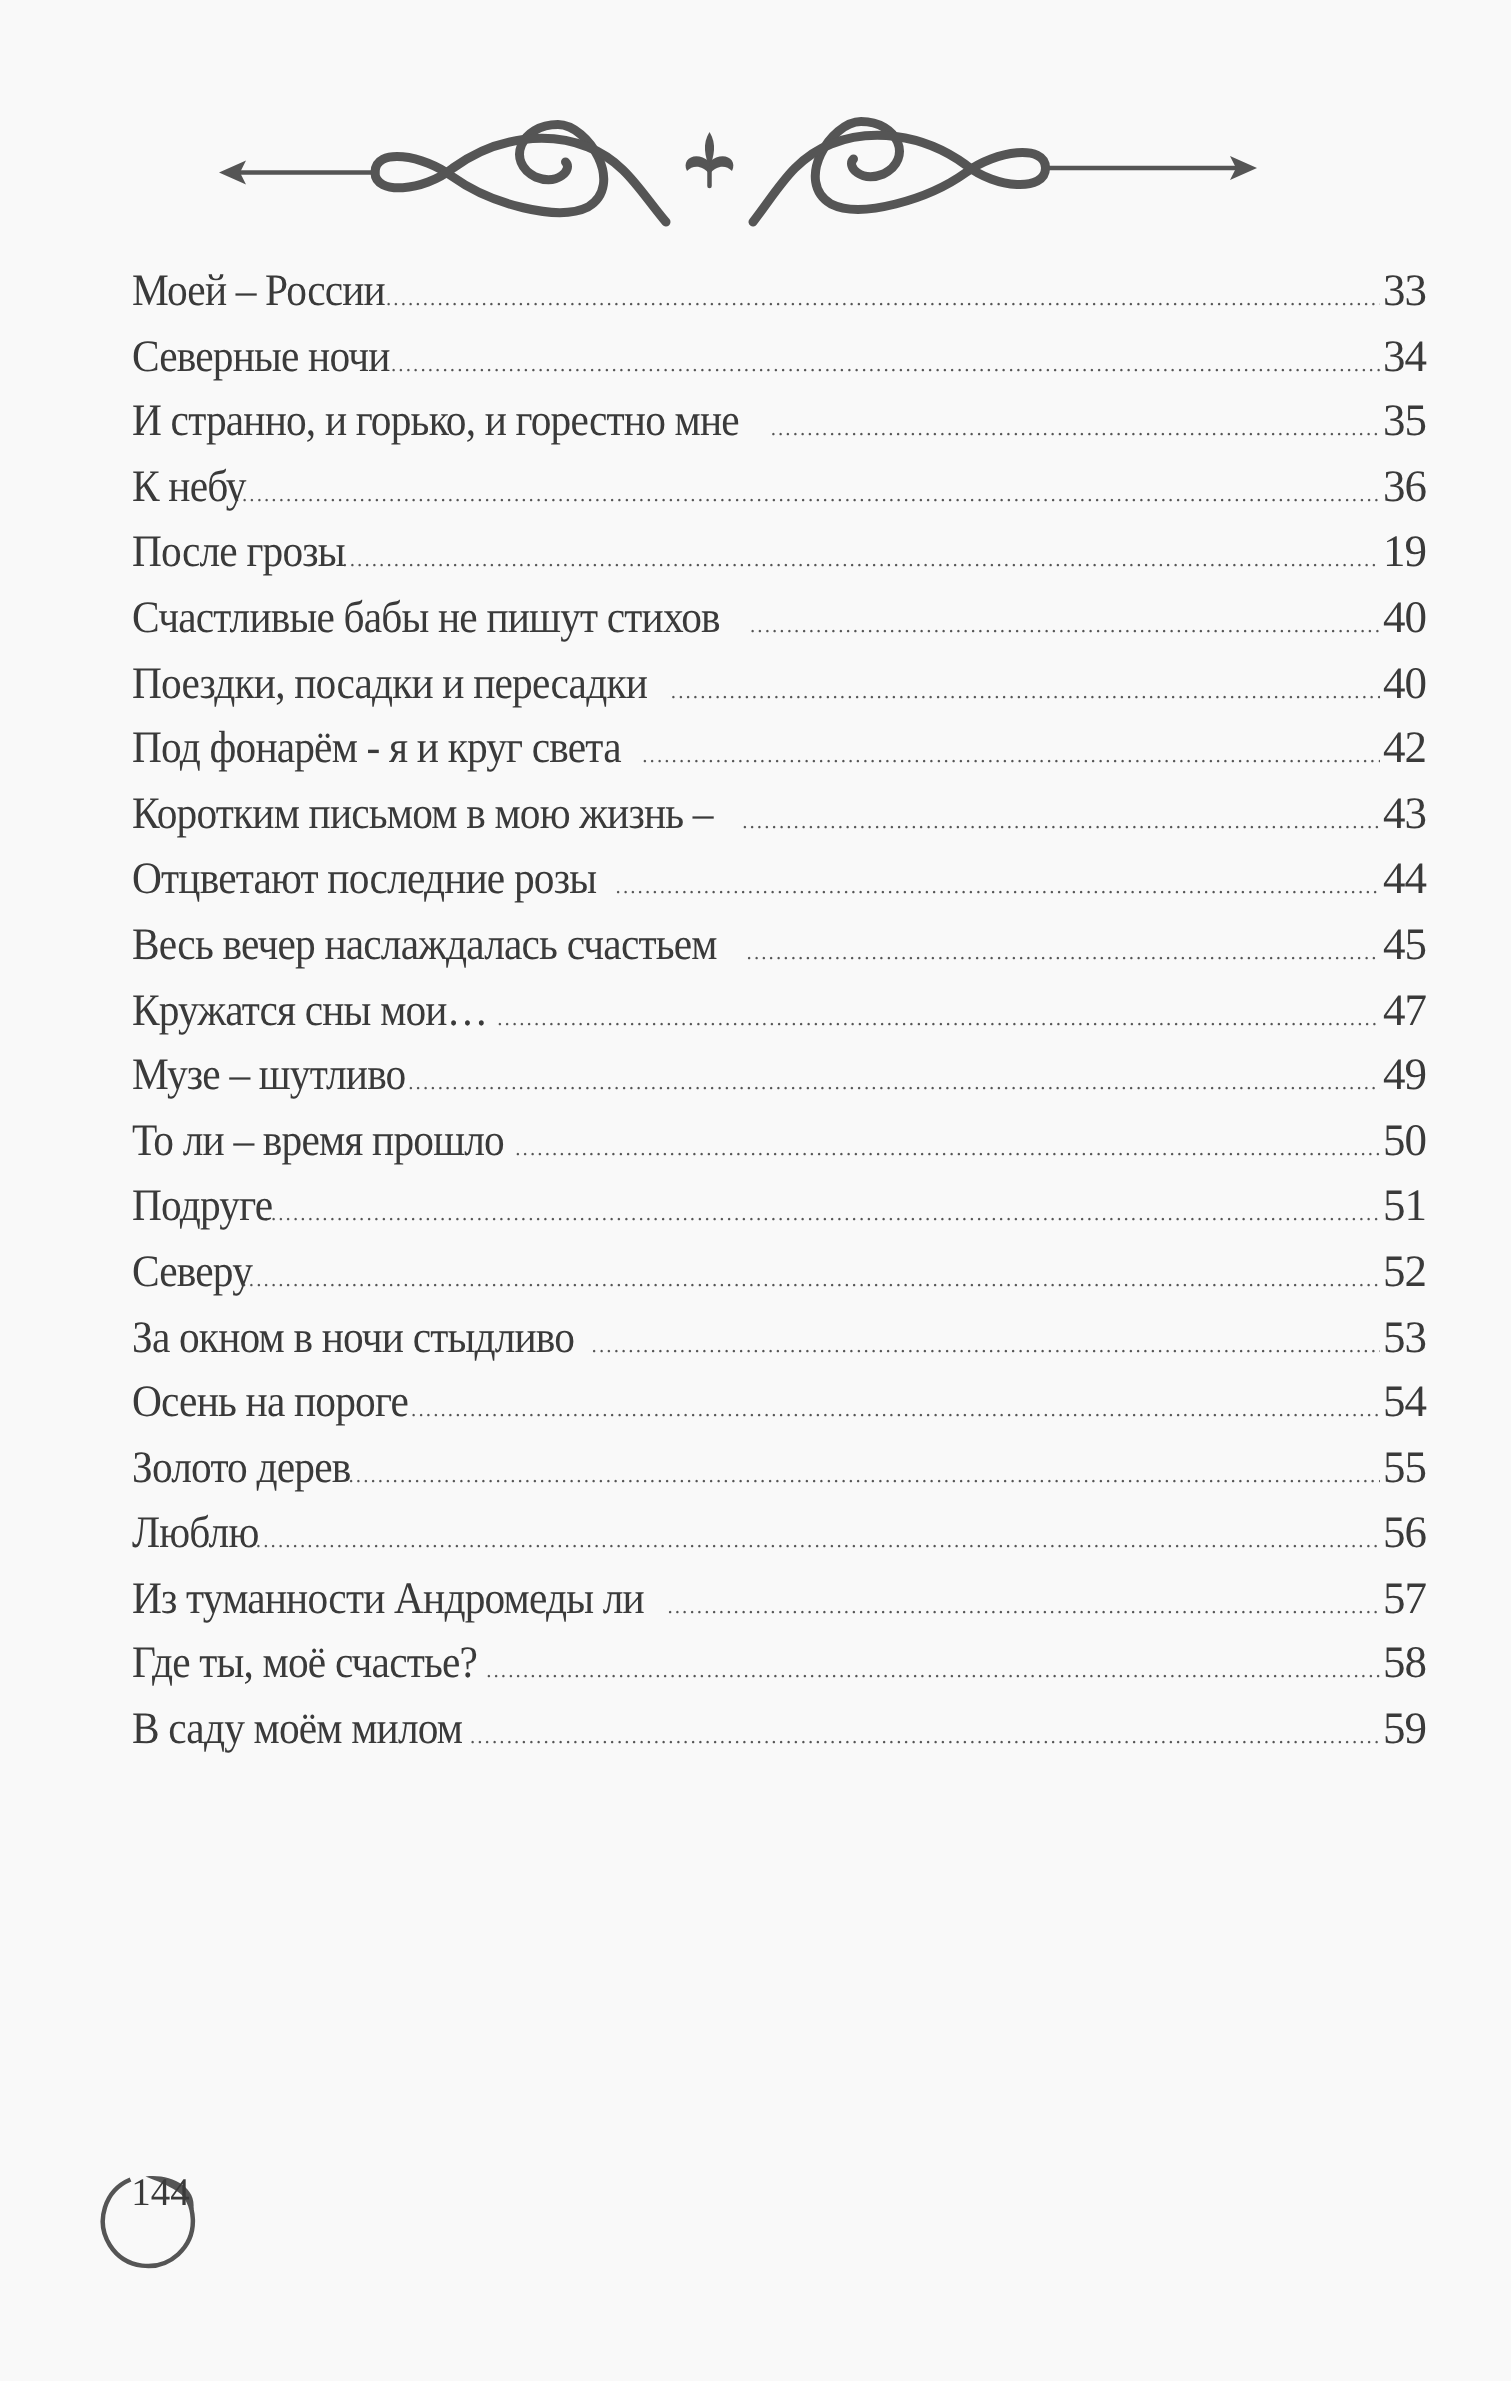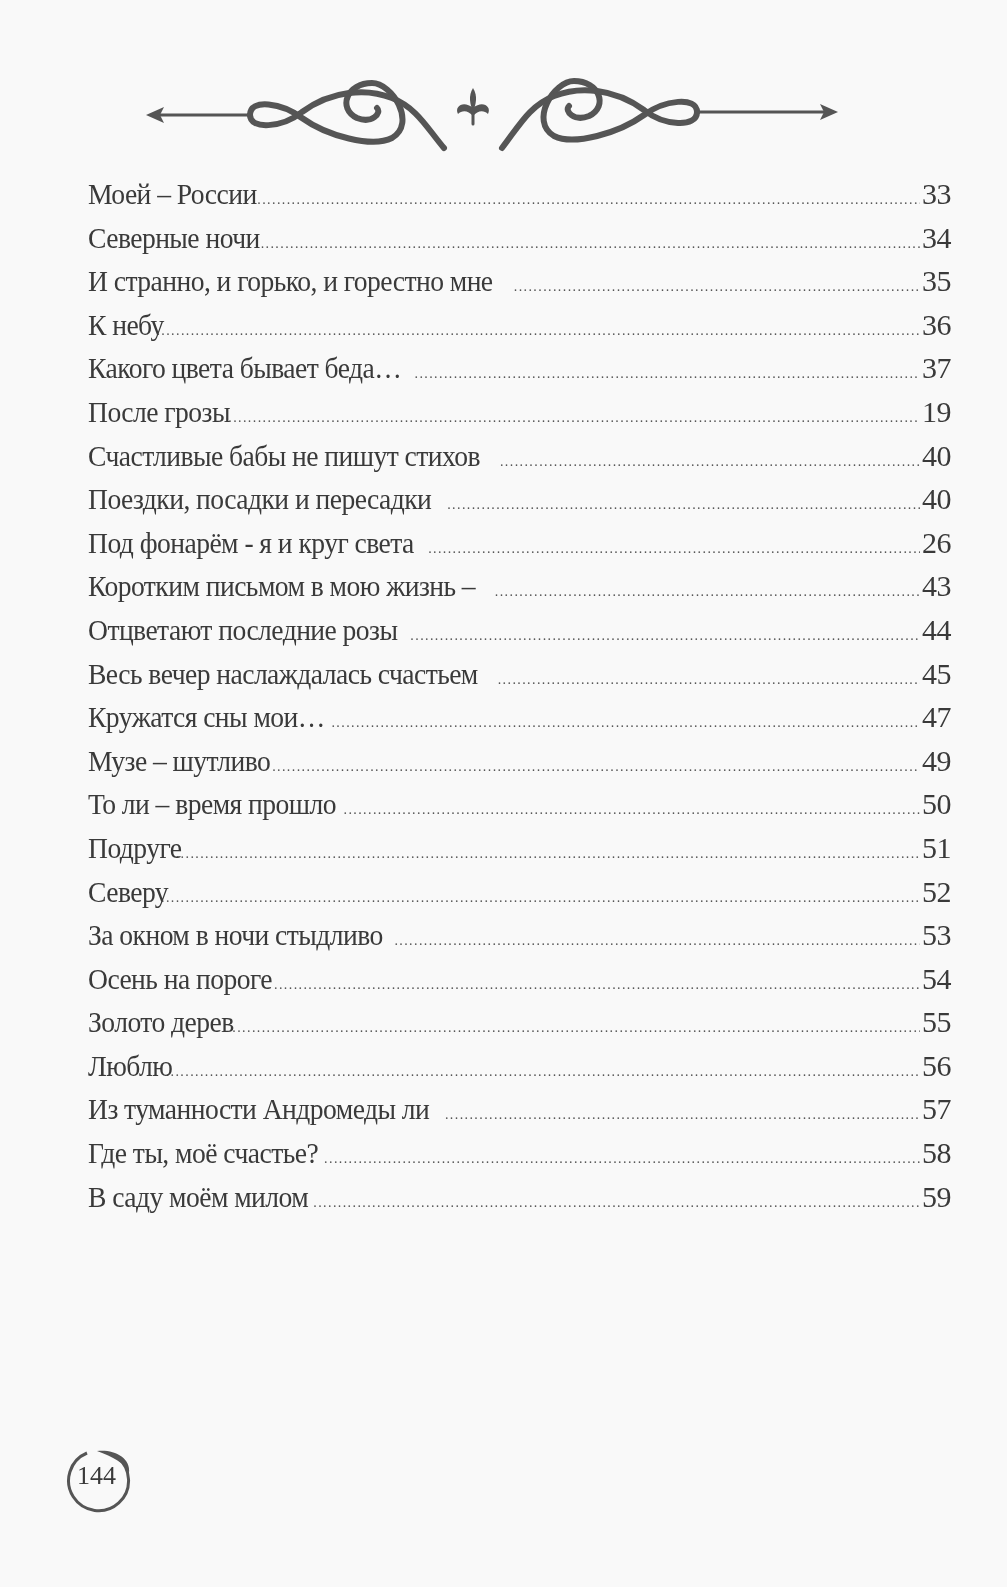--- a/index.html
+++ b/index.html
@@ -31,21 +31,21 @@
   }
   .toc-dots::after {
     content: "................................................................................................................................................................................................................................................................";
   }
   .toc-page { white-space: nowrap; width: 36px; text-align: left; }
   .page-badge {
     position: absolute; left: 65px; top: 1447px; width: 76px; height: 66px;
   }
   .page-badge svg { position: absolute; left: 0; top: 0; }
   .page-number {
-    position: absolute; left: 12px; top: 14px; width: 60px; 
+    position: absolute; left: 12px; top: 0; width: 60px; text-align: center;
     font-size: 26px; color: #3a3a3a;
   }
 </style>
 </head>
 <body>
 
 <div class="ornament">
   <svg width="700" height="90" viewBox="0 0 700 90" fill="none" stroke="#555" stroke-linecap="round">
 
     <line x1="12" y1="47" x2="108" y2="47" stroke-width="3"></line>
@@ -82,43 +82,38 @@
       <span class="toc-title">И странно, и горько, и горестно мне</span>
       <span class="toc-dots"></span>
       <span class="toc-page">35</span>
     </div>
     <div class="toc-row">
       <span class="toc-title">К небу</span>
       <span class="toc-dots"></span>
       <span class="toc-page">36</span>
     </div>
     <div class="toc-row">
-      <span class="toc-title">Какого цвета бывает беда… </span>
-      <span class="toc-dots"></span>
-      <span class="toc-page">37</span>
-    </div>
-    <div class="toc-row">
       <span class="toc-title">После грозы </span>
       <span class="toc-dots"></span>
       <span class="toc-page">19</span>
     </div>
     <div class="toc-row">
       <span class="toc-title">Счастливые бабы не пишут стихов</span>
       <span class="toc-dots"></span>
       <span class="toc-page">40</span>
     </div>
     <div class="toc-row">
       <span class="toc-title">Поездки, посадки и пересадки </span>
       <span class="toc-dots"></span>
       <span class="toc-page">40</span>
     </div>
     <div class="toc-row">
       <span class="toc-title">Под фонарём - я и круг света </span>
       <span class="toc-dots"></span>
-      <span class="toc-page">26</span>
+      <span class="toc-page">42</span>
     </div>
     <div class="toc-row">
       <span class="toc-title">Коротким письмом в мою жизнь – </span>
       <span class="toc-dots"></span>
       <span class="toc-page">43</span>
     </div>
     <div class="toc-row">
       <span class="toc-title">Отцветают последние розы </span>
       <span class="toc-dots"></span>
       <span class="toc-page">44</span>

